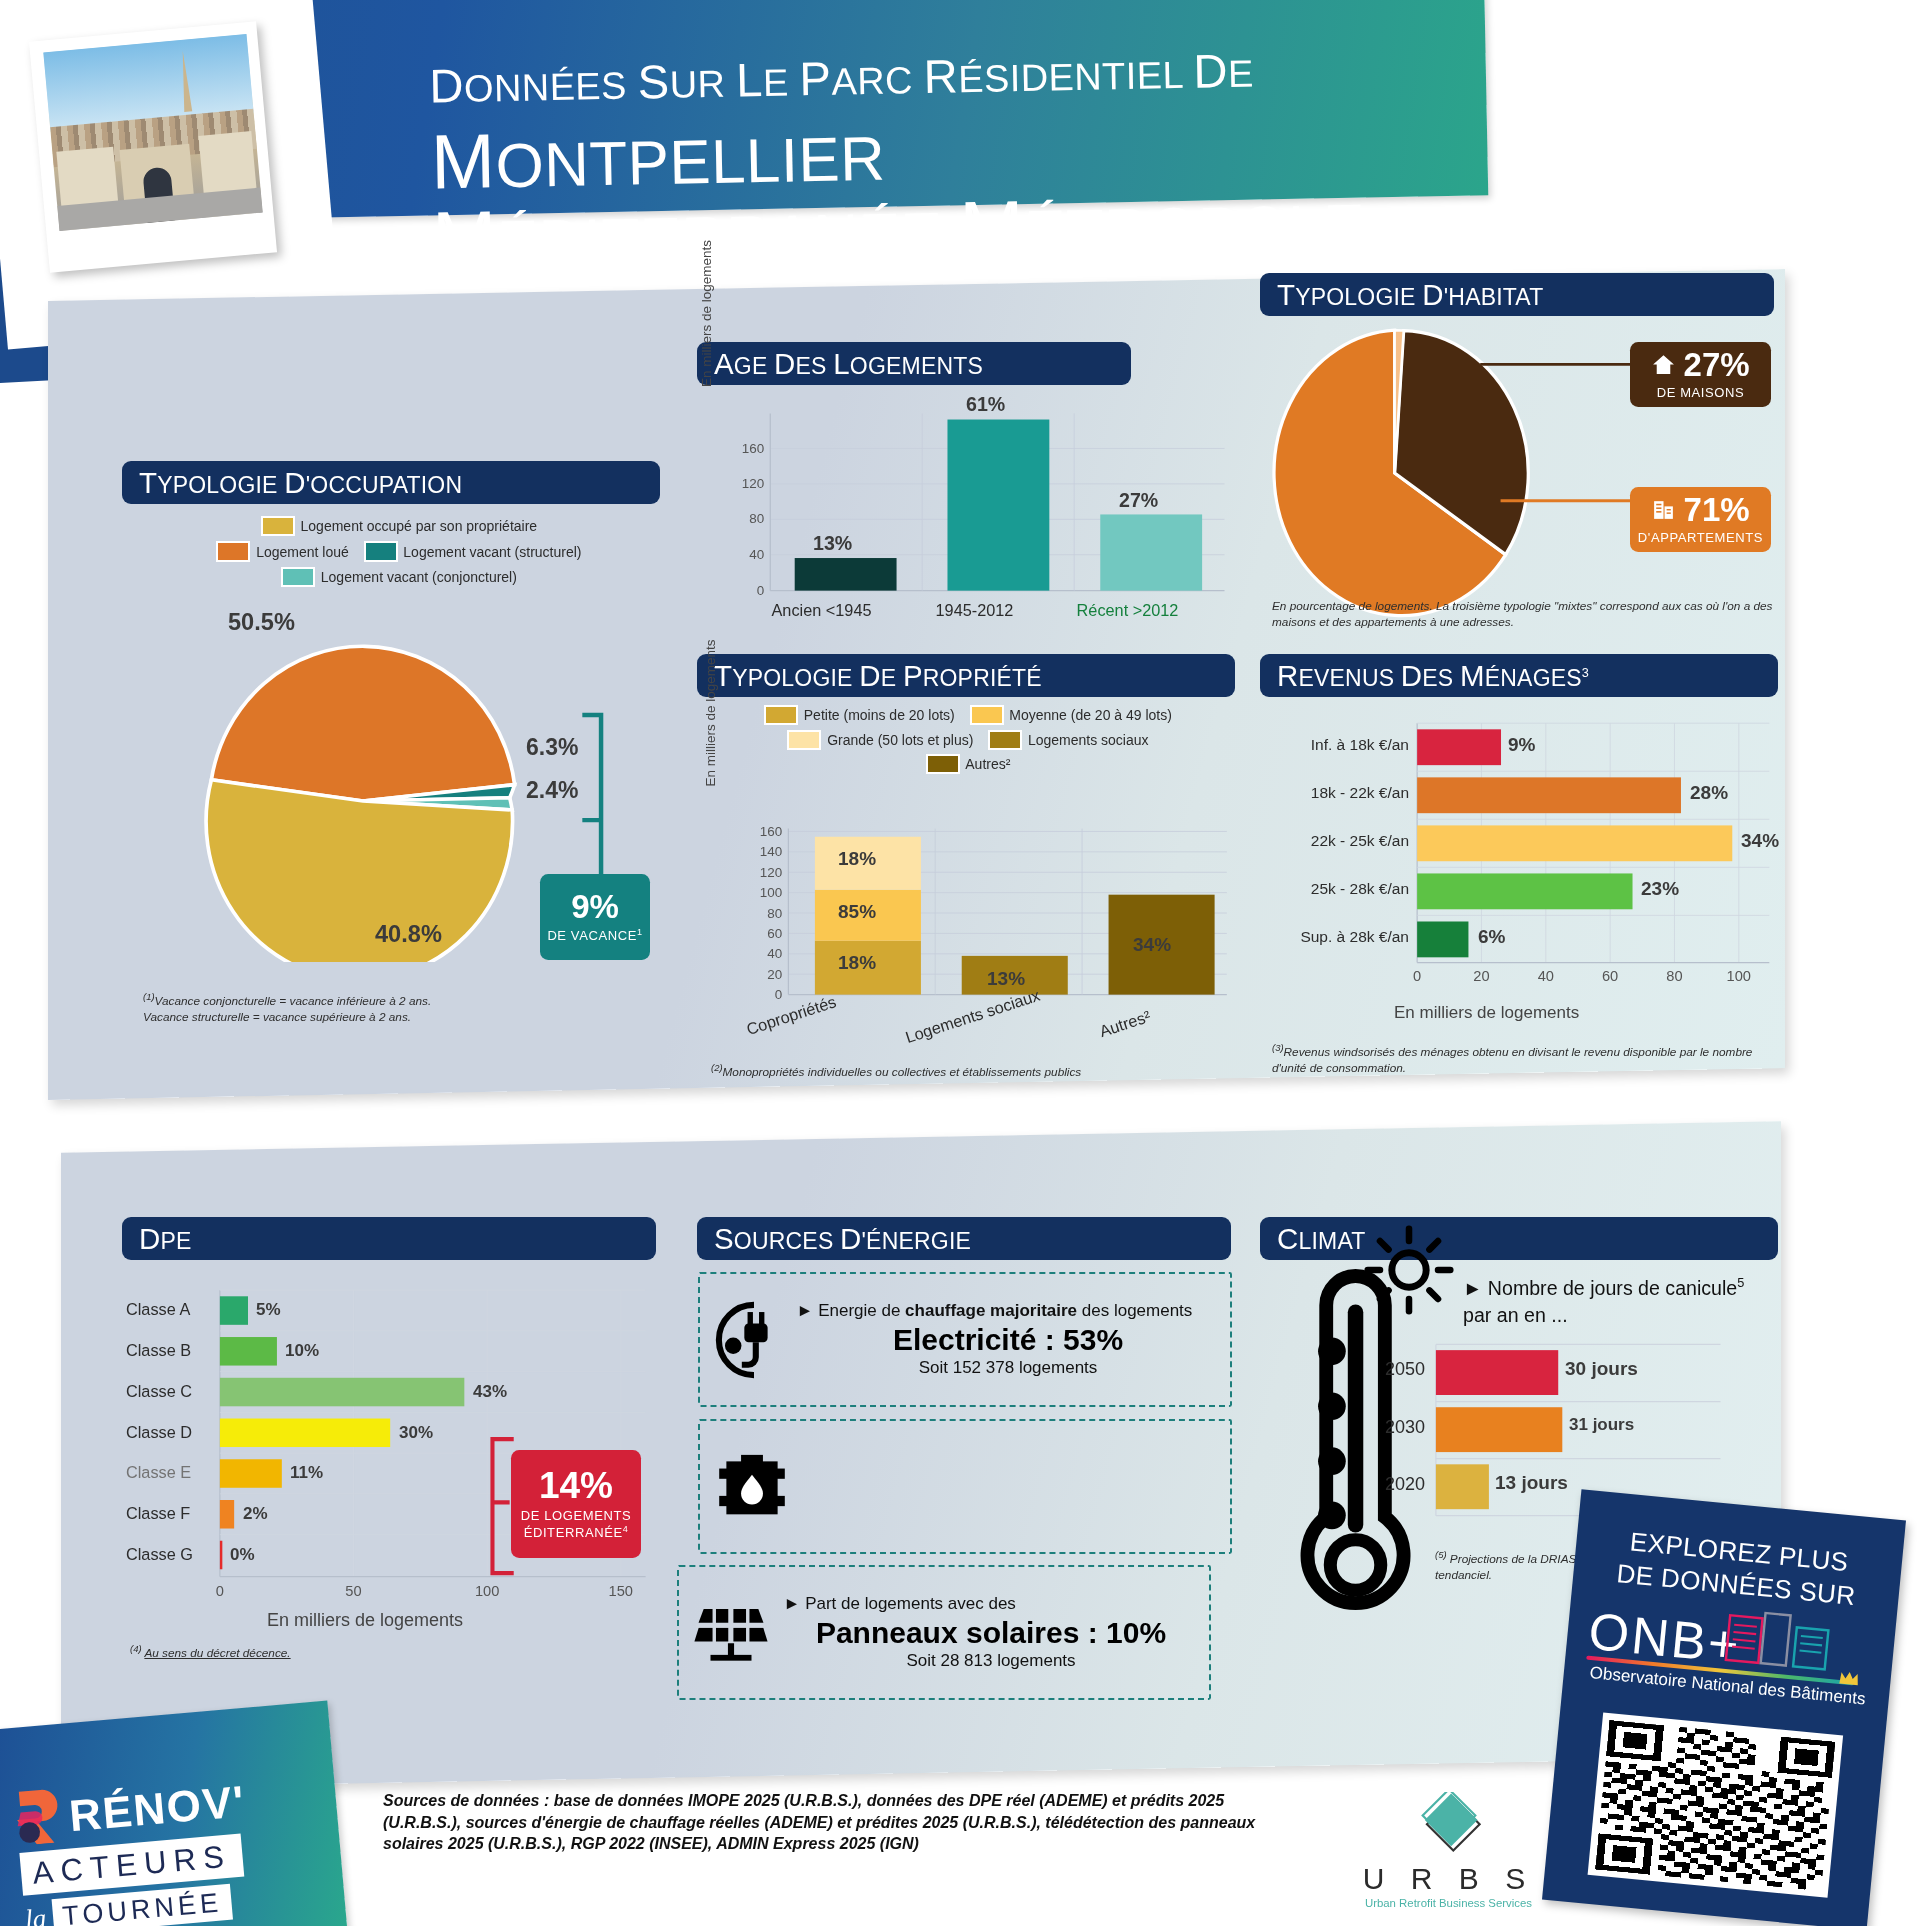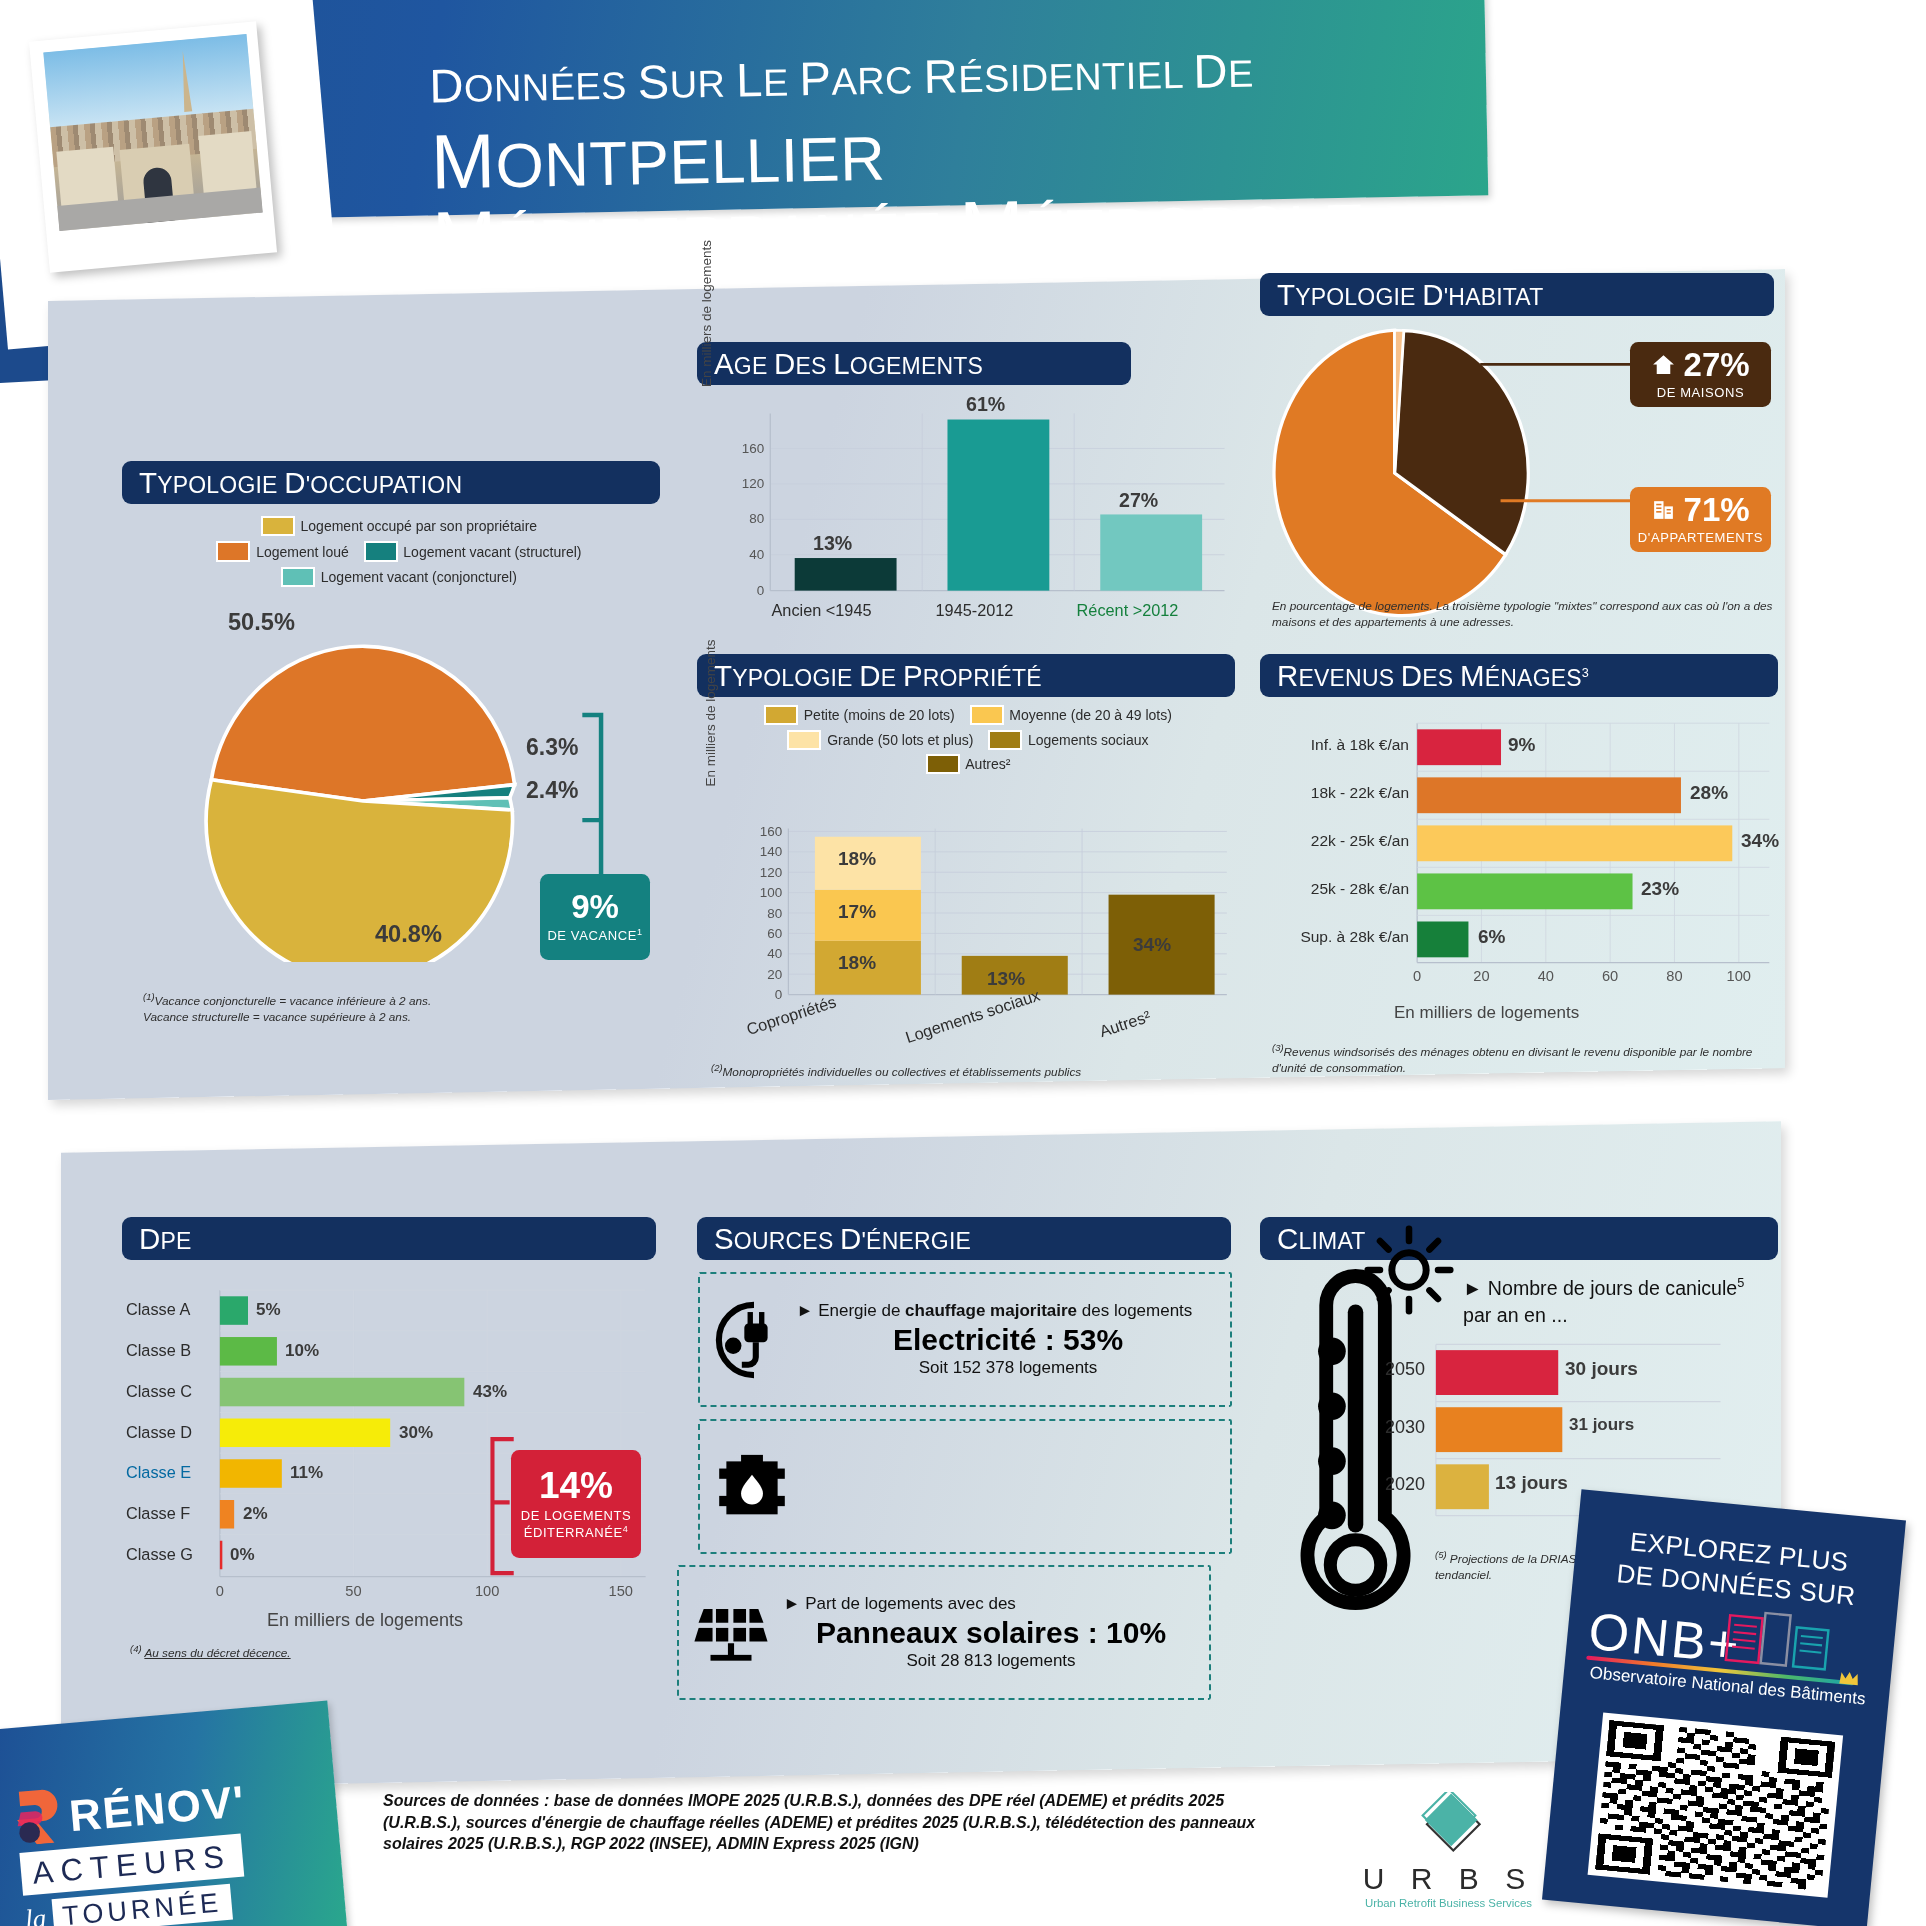--- a/index.html
+++ b/index.html
@@ -345,21 +345,21 @@
   <text x="160" y="416" text-anchor="end" font-size="33" fill="#555" font-family="Liberation Sans, sans-serif">20</text>
   <text x="160" y="366" text-anchor="end" font-size="33" fill="#555" font-family="Liberation Sans, sans-serif">40</text>
   <text x="160" y="316" text-anchor="end" font-size="33" fill="#555" font-family="Liberation Sans, sans-serif">60</text>
   <text x="160" y="266" text-anchor="end" font-size="33" fill="#555" font-family="Liberation Sans, sans-serif">80</text>
   <text x="160" y="216" text-anchor="end" font-size="33" fill="#555" font-family="Liberation Sans, sans-serif">100</text>
   <text x="160" y="166" text-anchor="end" font-size="33" fill="#555" font-family="Liberation Sans, sans-serif">120</text>
   <text x="160" y="116" text-anchor="end" font-size="33" fill="#555" font-family="Liberation Sans, sans-serif">140</text>
   <text x="160" y="66" text-anchor="end" font-size="33" fill="#555" font-family="Liberation Sans, sans-serif">160</text>
 </svg>
 <div class="abs val-lbl" style="left:838px;top:952px;font-size:19px;">18%</div>
-<div class="abs val-lbl" style="left:838px;top:901px;font-size:19px;">17%</div>
+<div class="abs val-lbl" style="left:838px;top:901px;font-size:19px;">85%</div>
 <div class="abs val-lbl" style="left:838px;top:848px;font-size:19px;">18%</div>
 <div class="abs val-lbl" style="left:987px;top:968px;font-size:19px;">13%</div>
 <div class="abs val-lbl" style="left:1133px;top:934px;font-size:19px;">34%</div>
 <div class="abs tick" style="left:744px;top:1021px;font-size:16.3px;color:#2c2c2c;transform:rotate(-18deg);transform-origin:left top;">Copropriétés</div>
 <div class="abs tick" style="left:903px;top:1029px;font-size:16.3px;color:#2c2c2c;transform:rotate(-18deg);transform-origin:left top;">Logements sociaux</div>
 <div class="abs tick" style="left:1097px;top:1023px;font-size:16.3px;color:#2c2c2c;transform:rotate(-18deg);transform-origin:left top;">Autres²</div>
 <div class="abs note" style="left:711px;top:1062px;width:530px;">
   <sup>(2)</sup><span>Monopropriétés individuelles ou collectives et établissements publics</span>
 </div>
 
@@ -436,21 +436,21 @@
   <rect x="240" y="640" width="6" height="70" fill="#e52a2a"></rect>
   <text x="240" y="775" text-anchor="middle" font-size="36" fill="#555" font-family="Liberation Sans, sans-serif">0</text>
   <text x="568" y="775" text-anchor="middle" font-size="36" fill="#555" font-family="Liberation Sans, sans-serif">50</text>
   <text x="896" y="775" text-anchor="middle" font-size="36" fill="#555" font-family="Liberation Sans, sans-serif">100</text>
   <text x="1224" y="775" text-anchor="middle" font-size="36" fill="#555" font-family="Liberation Sans, sans-serif">150</text>
 </svg>
 <div class="abs tick" style="left:126px;top:1300px;width:84px;text-align:left;font-size:16.3px;color:#2c2c2c;">Classe A</div>
 <div class="abs tick" style="left:126px;top:1341px;width:84px;text-align:left;font-size:16.3px;color:#2c2c2c;">Classe B</div>
 <div class="abs tick" style="left:126px;top:1382px;width:84px;text-align:left;font-size:16.3px;color:#2c2c2c;">Classe C</div>
 <div class="abs tick" style="left:126px;top:1423px;width:84px;text-align:left;font-size:16.3px;color:#2c2c2c;">Classe D</div>
-<div class="abs tick" style="left:126px;top:1463px;width:84px;text-align:left;font-size:16.3px;color:#0369a1;">Classe E</div>
+<div class="abs tick" style="left:126px;top:1463px;width:84px;text-align:left;font-size:16.3px;color:#737373;">Classe E</div>
 <div class="abs tick" style="left:126px;top:1504px;width:84px;text-align:left;font-size:16.3px;color:#2c2c2c;">Classe F</div>
 <div class="abs tick" style="left:126px;top:1545px;width:84px;text-align:left;font-size:16.3px;color:#2c2c2c;">Classe G</div>
 <div class="abs val-lbl" style="left:256px;top:1300px;font-size:17px;">5%</div>
 <div class="abs val-lbl" style="left:285px;top:1341px;font-size:17px;">10%</div>
 <div class="abs val-lbl" style="left:473px;top:1382px;font-size:17px;">43%</div>
 <div class="abs val-lbl" style="left:399px;top:1423px;font-size:17px;">30%</div>
 <div class="abs val-lbl" style="left:290px;top:1463px;font-size:17px;">11%</div>
 <div class="abs val-lbl" style="left:243px;top:1504px;font-size:17px;">2%</div>
 <div class="abs val-lbl" style="left:230px;top:1545px;font-size:17px;">0%</div>
 <div class="abs axis-label" style="left:267px;top:1610px;font-size:18px;">En milliers de logements</div>

